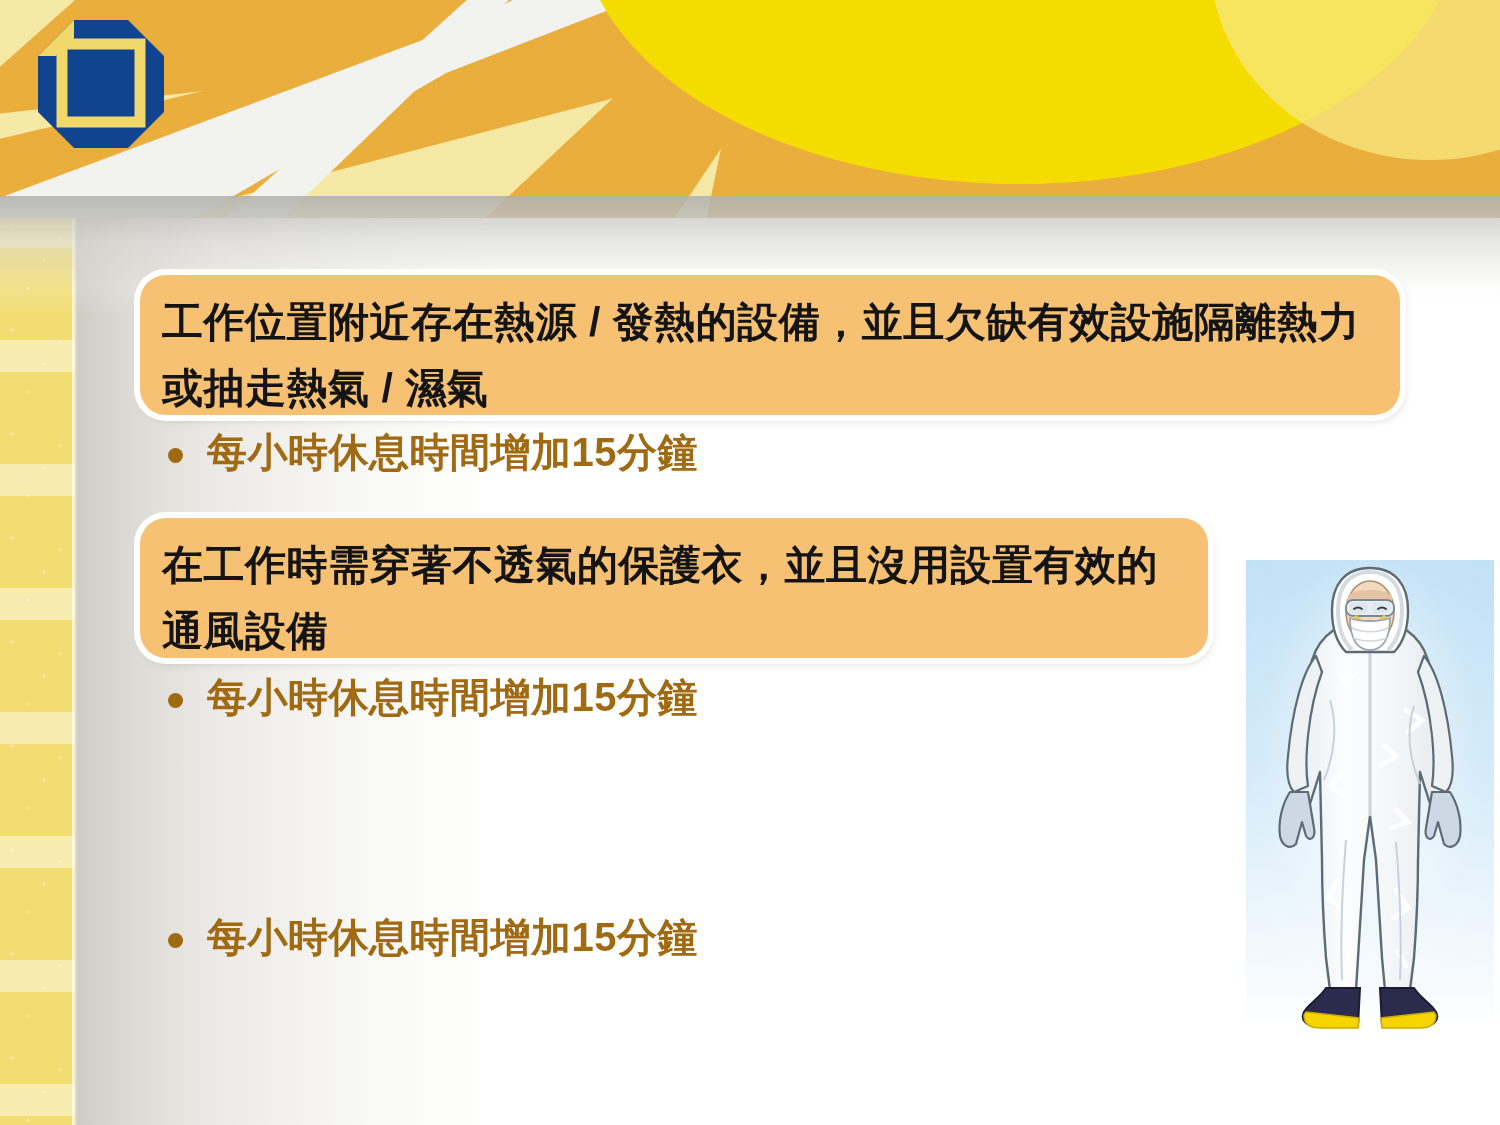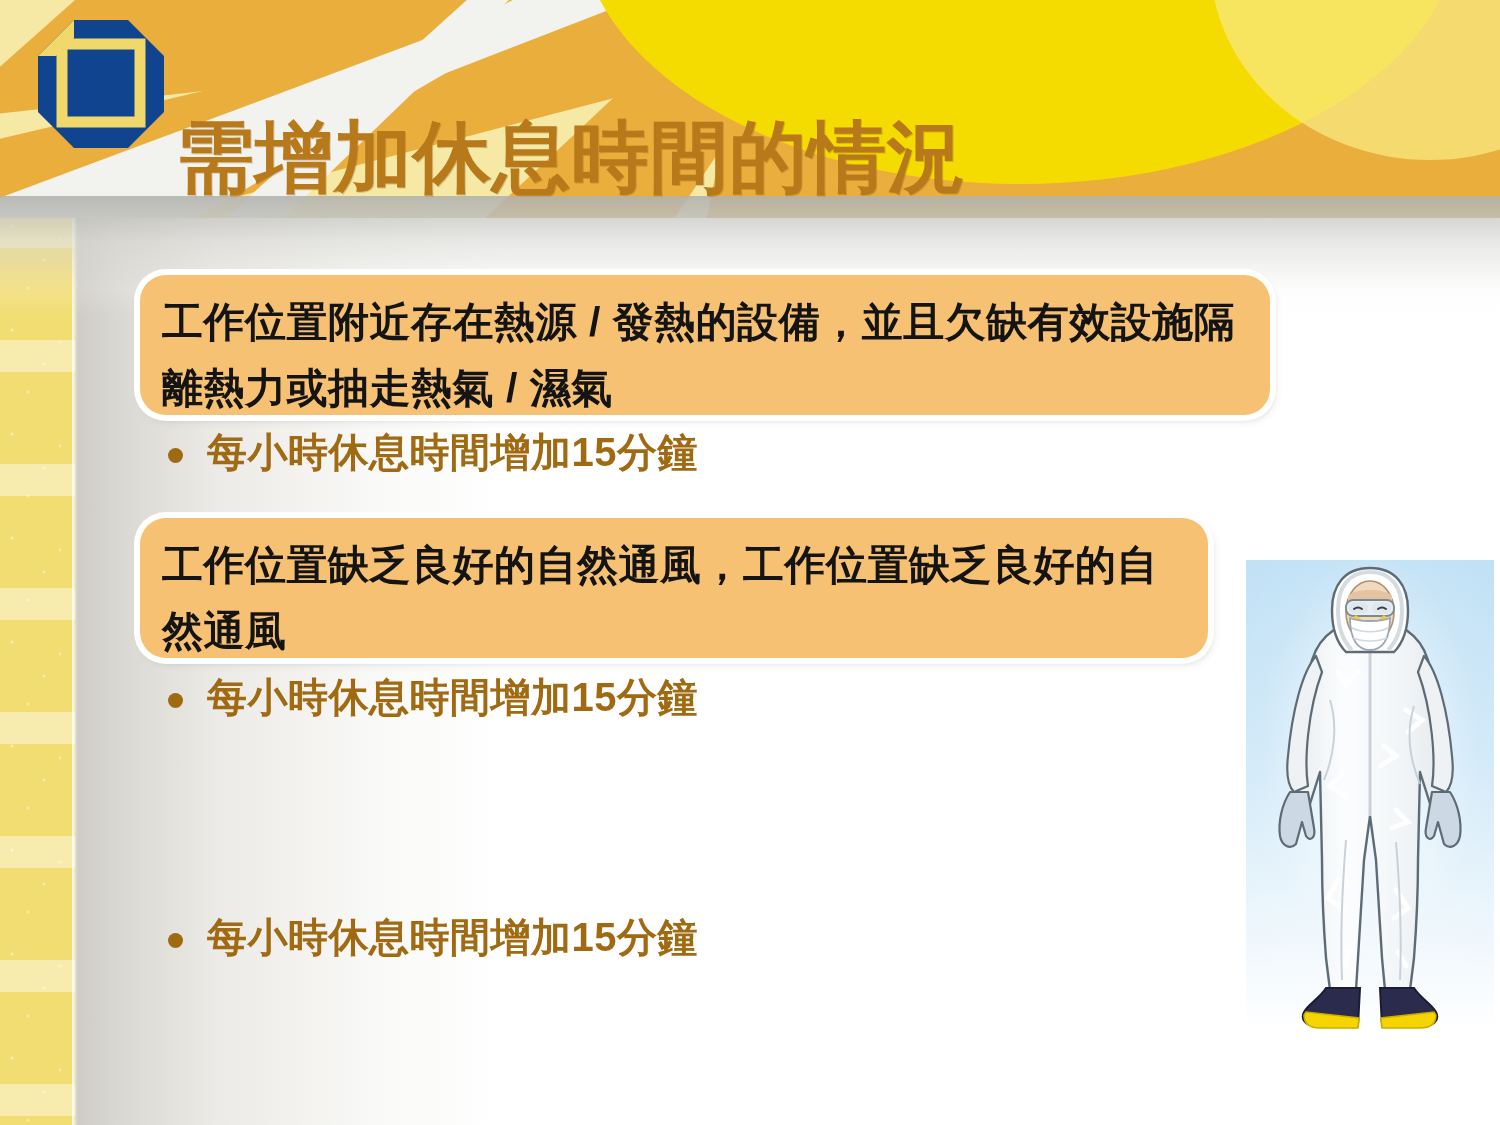--- a/index.html
+++ b/index.html
@@ -189,31 +189,30 @@
 
       <rect x="26" y="26" width="78" height="78" fill="none" stroke="#f0d96a" stroke-width="11"></rect>
 
       <rect x="42" y="42" width="46" height="18" fill="#11448f"></rect>
       <rect x="42" y="70" width="46" height="18" fill="#11448f"></rect>
       <rect x="56" y="56" width="18" height="18" fill="#11448f"></rect>
       <rect x="42" y="42" width="9" height="46" fill="#11448f"></rect>
     </svg>
   </div>
 
-  <div class="title">需增加休息時間的情況</div>
 
   <div class="content">
 
-    <div class="callout" style="left:140px; top:275px; width:1130px; height:140px;">工作位置附近存在熱源 / 發熱的設備，並且欠缺有效設施隔離熱力或抽走熱氣 / 濕氣</div>
+    <div class="callout" style="left:140px; top:275px; width:1260px; height:140px;">工作位置附近存在熱源 / 發熱的設備，並且欠缺有效設施隔離熱力或抽走熱氣 / 濕氣</div>
     <div class="bullet-row" style="left:168px; top:428px; width:900px;">
       <span class="bullet-dot"></span>
       <span>每小時休息時間增加15分鐘</span>
     </div>
 
-    <div class="callout" style="left:140px; top:518px; width:1068px; height:140px;">工作位置缺乏良好的自然通風，工作位置缺乏良好的自然通風</div>
+    <div class="callout" style="left:140px; top:518px; width:1068px; height:140px;">在工作時需穿著不透氣的保護衣，並且沒用設置有效的通風設備</div>
     <div class="bullet-row" style="left:168px; top:673px; width:900px;">
       <span class="bullet-dot"></span>
       <span>每小時休息時間增加15分鐘</span>
     </div>
 
     <div class="bullet-row" style="left:168px; top:913px; width:900px;">
       <span class="bullet-dot"></span>
       <span>每小時休息時間增加15分鐘</span>
     </div>
   </div>

